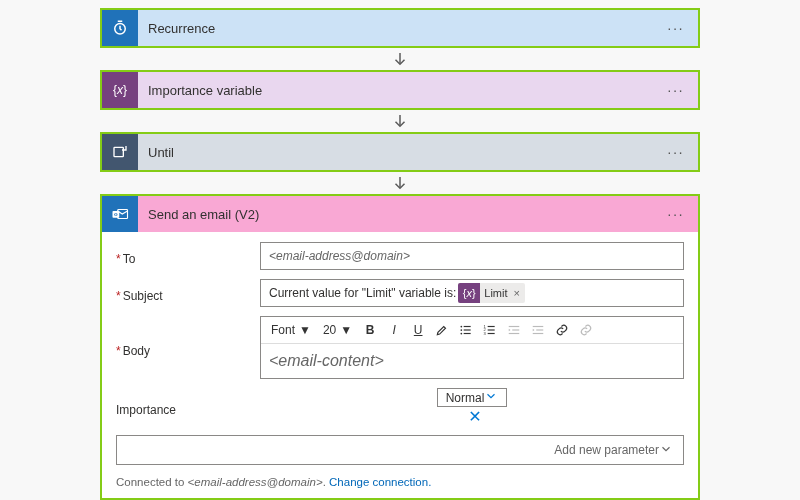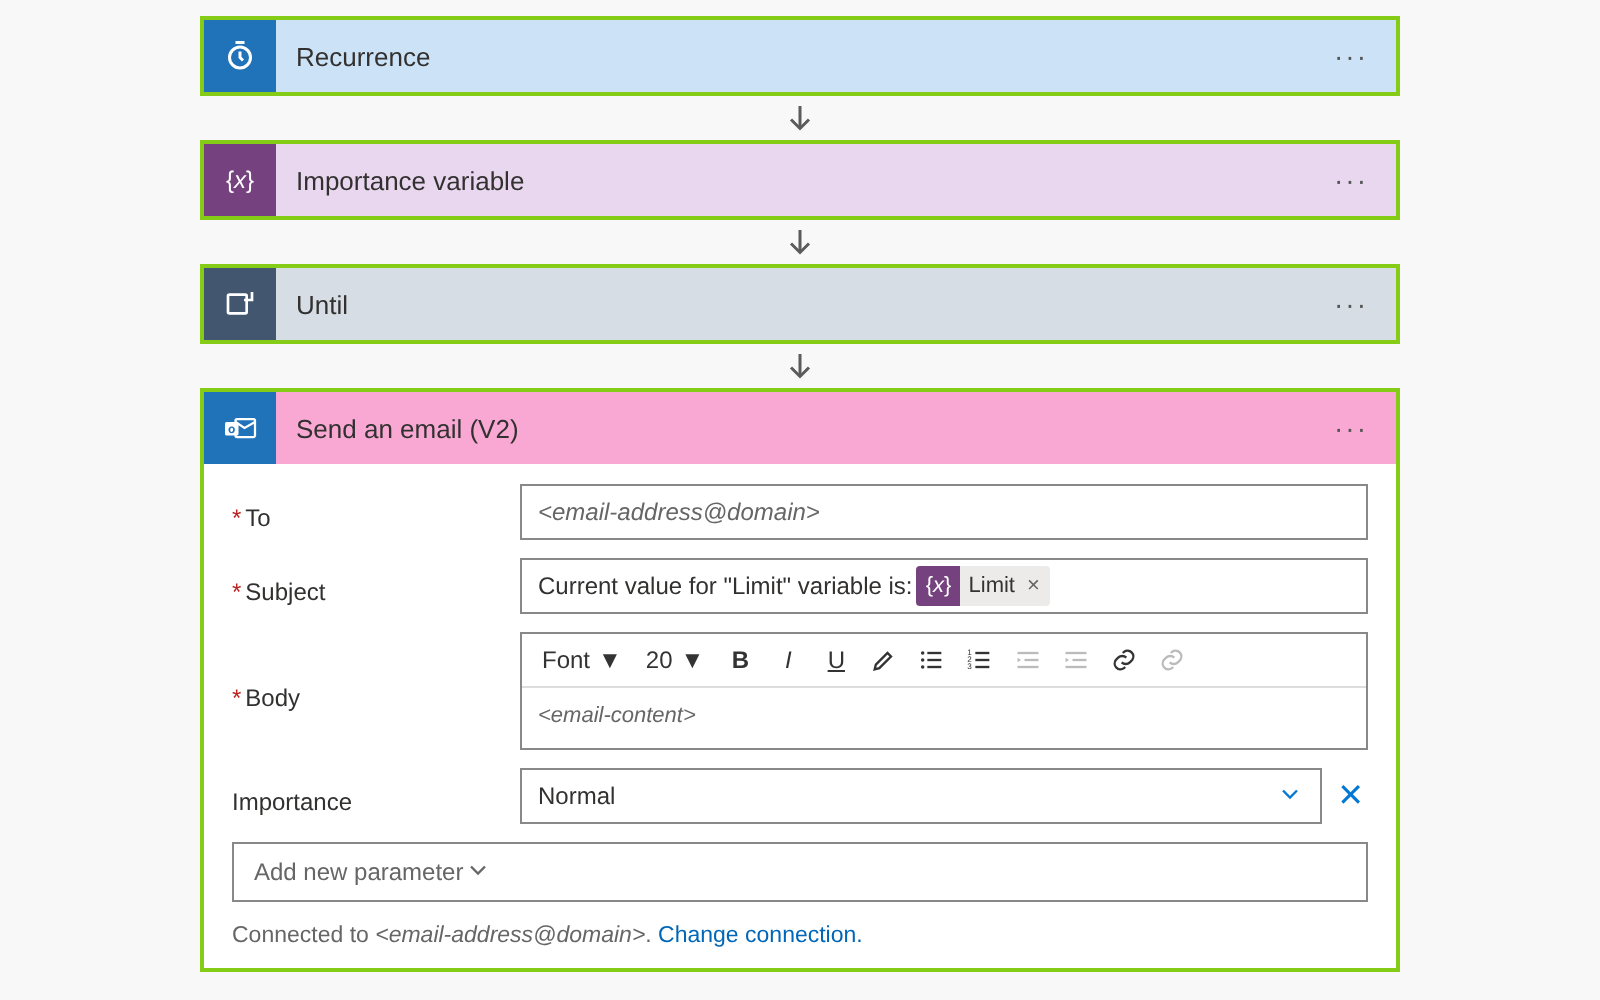--- a/index.html
+++ b/index.html
@@ -141,40 +141,40 @@
     display: flex;
     align-items: center;
     justify-content: center;
     cursor: pointer;
     color: #333;
   }
   .muted .rte-btn, .rte-btn.muted { color: #bbb; }
   .rte-body {
     padding: 8px;
     min-height: 30px;
-    font-size: 11px;
+    font-size: 16px;
   }
   .select-box {
     border: 1px solid #8a8886;
     height: 28px;
     display: flex;
     align-items: center;
     justify-content: space-between;
     padding: 0 8px;
     background: #fff;
     font-size: 12px;
   }
   .chev { color: #0078d4; }
   .remove-x { color: #0078d4; font-size: 16px; padding: 0 2px 0 8px; cursor: pointer; }
   .add-param {
     border: 1px solid #8a8886;
     height: 30px;
     display: flex;
     align-items: center;
-    justify-content: flex-start;
+    justify-content: flex-end;
     padding: 0 10px;
     font-size: 12px;
     color: #666;
     background: #fff;
   }
   .footer-note {
     font-size: 11.5px;
     color: #666;
     margin-top: 2px;
   }
@@ -361,21 +361,21 @@
             </div>
             <div class="rte-body">
               <span class="placeholder-text">&lt;email-content&gt;</span>
             </div>
           </div>
         </div>
       </div>
 
       <div class="row">
         <div class="label-col">Importance</div>
-        <div class="field-col" style="display:flex;align-items:center;">
+        <div class="field-col" style="display:flex;align-items:center;flex-direction:column;">
           <div class="select-box" style="flex:1;">
             <span>Normal</span>
             <span class="chev">
               <svg width="14" height="14" viewBox="0 0 24 24" fill="none" stroke="#0078d4" stroke-width="2">
                   <path d="M6 9l6 6 6-6"></path>
                 </svg>
             </span>
           </div>
           <span class="remove-x">✕</span>
         </div>

